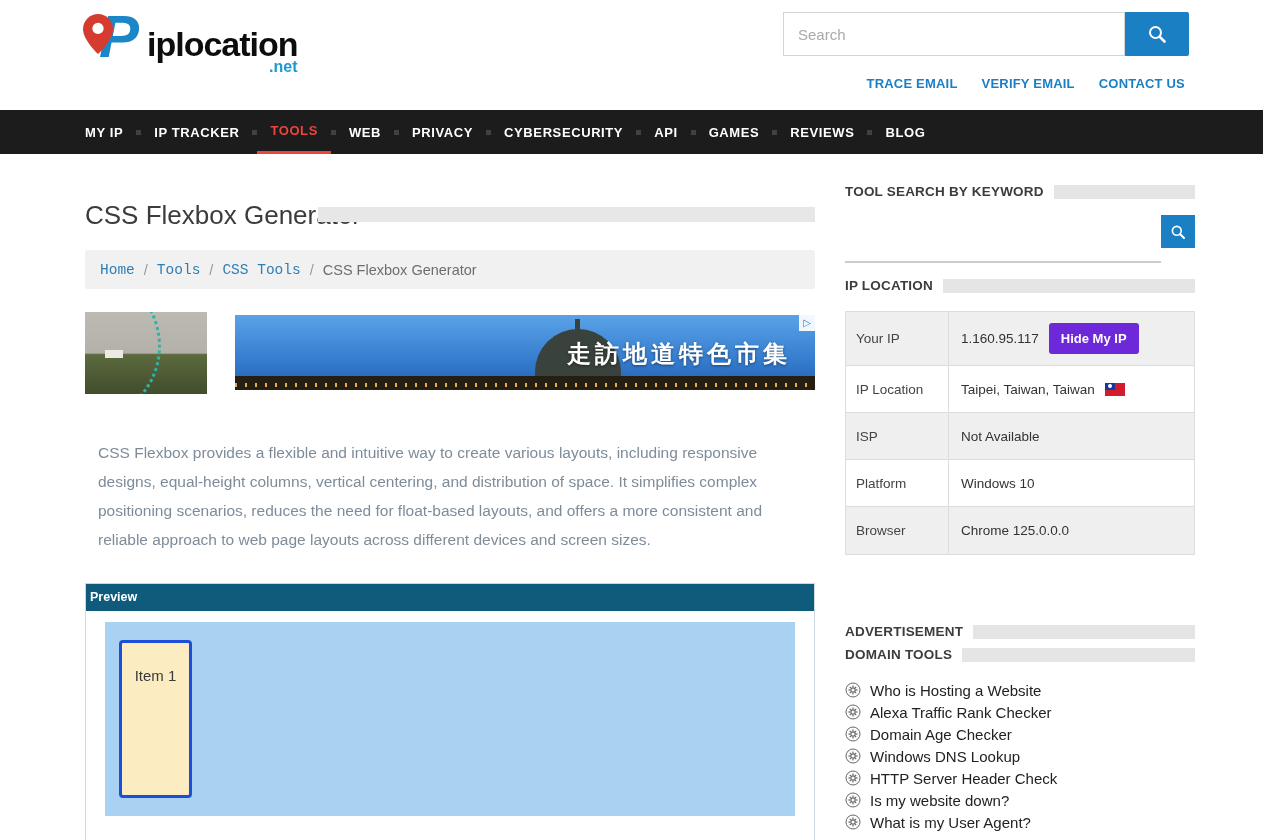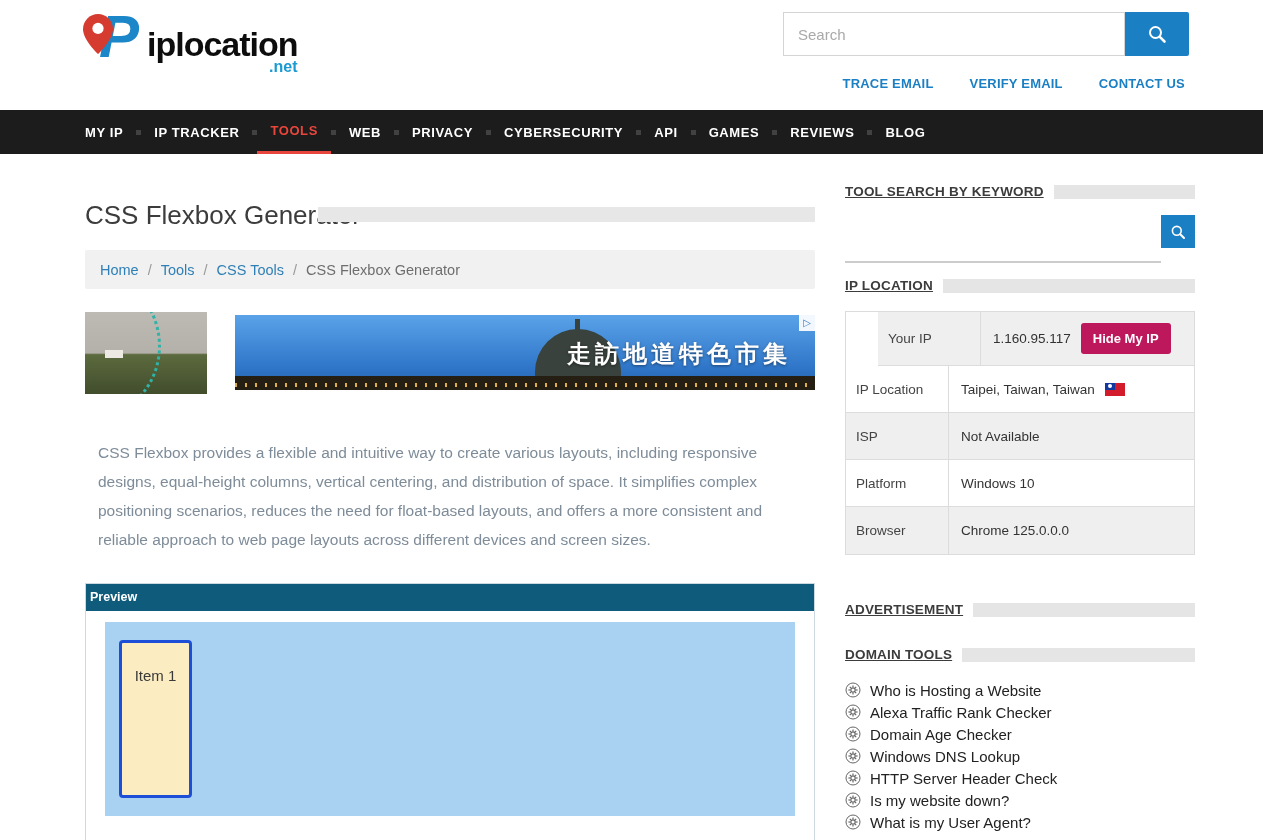--- a/index.html
+++ b/index.html
@@ -16,37 +16,37 @@
   .logo-mark .pin { position:absolute; left:0; top:2px; }
   .logo-text { padding-top:14px; }
   .logo-word { display:block; font-weight:bold; font-size:34px; color:#0d0d0d; letter-spacing:-1px; line-height:36px; }
   .logo-tld { display:block; text-align:right; color:#1b9ad2; font-weight:bold; font-size:16px; margin-top:-4px; }
 
   .header-search { position:absolute; left:763px; top:12px; width:426px; height:44px; display:flex;padding-left:20px; }
   .header-search input { flex:1; border:1px solid #d4d4d4; padding:0 14px; font-size:15px; color:#555; font-family:inherit; outline:none; }
   .header-search input::placeholder { color:#a9a9a9; }
   .search-btn { width:64px; background:#1b7fc4; border:none; border-radius:0 2px 2px 0; display:flex; align-items:center; justify-content:center; cursor:pointer; }
 
-  .header-links { position:absolute; top:76px; right:78px; display:flex; gap:36px; }
+  .header-links { position:absolute; top:76px; right:78px; display:flex; gap:24px; }
   .header-links span { font-size:13px; font-weight:bold; color:#1b7fc4; letter-spacing:0.2px; cursor:pointer; }
 
   
   .nav { position:absolute; top:110px; left:0; width:1263px; height:44px; background:#1c1c1c; display:flex; align-items:stretch; padding-left:85px; }
   .nav-item { display:flex; align-items:center; padding:0 13px; color:#fff; font-size:13px; font-weight:bold; letter-spacing:0.6px; cursor:pointer; }
   .nav-item:first-child { padding-left:0; }
   .nav-item.active { color:#e8463c; border-bottom:3px solid #e8463c; }
   .nav-sep { width:5px; height:5px; background:#414141; align-self:center; }
 
   
   .page-title { position:absolute; left:85px; top:200px; font-size:26px; color:#3c3c3c; font-weight:500; }
   .title-bar { position:absolute; left:318px; top:207px; width:497px; height:15px; background:#e7e7e7; }
 
   .breadcrumb { position:absolute; left:85px; top:250px; width:730px; height:39px; background:#f1f1f1; border-radius:2px;
     display:flex; align-items:center; padding-left:15px; font-size:14.5px; color:#7a7a7a; }
-  .crumb-link { color:#2e7fb5; cursor:pointer; }
+  .crumb-link { color:#2e7fb5; cursor:pointer;font-family:Liberation Mono, monospace; }
   .crumb-sep { margin:0 9px; color:#999; }
   .crumb-sep::before { content:"/"; }
   .crumb-current { color:#6e6e6e; }
 
   .ad-banner { position:absolute; left:85px; top:310px; width:730px; height:86px; background:#fff; cursor:pointer; }
   .ad-left { position:absolute; left:0; top:2px; width:122px; height:82px; overflow:hidden;
     background:linear-gradient(180deg,#bcbab2 0%, #b3b1a9 50%, #5c6a3e 52%, #414d2c 100%); }
   .ad-left-curve { position:absolute; left:-40px; top:-34px; width:116px; height:136px; border:3px dotted #2fb3a6; border-radius:50%; }
   .ad-house { position:absolute; left:20px; top:38px; width:18px; height:8px; background:#eceae2; }
   .ad-right { position:absolute; left:150px; top:5px; width:580px; height:75px; overflow:hidden;
@@ -62,40 +62,40 @@
   .desc { position:absolute; left:98px; top:438px; width:700px; font-size:15.5px; line-height:29px; color:#7e8c99; }
 
   .preview { position:absolute; left:85px; top:583px; width:730px; height:300px; border:1px solid #cdd9e0; background:#fff; }
   .preview-header { height:27px; background:#0e5b7c; color:#fff; font-size:12.5px; font-weight:bold; line-height:27px; padding-left:4px; }
   .flex-container { position:absolute; left:19px; top:38px; width:690px; height:194px; background:#a9d2f2; display:flex; padding:18px 14px; }
   .flex-item { width:73px; height:158px; background:#fcecc2; border:3px solid #1d4ed8; border-radius:4px;
     font-size:15px; color:#3a3a3a; text-align:center; padding-top:24px; }
 
   
   .side-heading { position:absolute; left:845px; width:350px; display:flex; align-items:center; gap:10px;
-    font-size:13.5px; font-weight:bold; color:#3c3c3c; letter-spacing:0.2px; white-space:nowrap;text-decoration:underline; }
+    font-size:13.5px; font-weight:bold; color:#3c3c3c; letter-spacing:0.2px; white-space:nowrap; }
   .side-heading .bar { flex:1; height:14px; background:#e5e5e5; }
   .h-toolsearch { top:184px; }
   .h-iploc { top:278px; }
-  .h-ad { top:602px; }
+  .h-ad { top:624px; }
   .h-domain { top:647px; }
 
   .tool-search { position:absolute; left:845px; top:215px; width:350px; height:33px; display:flex; }
   .tool-search input { flex:1; border:1px solid #ccc; border-right:none; padding:0 10px; font-size:19px; color:#737373; font-family:inherit; outline:none;margin-top:46px; }
   .tool-search input::placeholder { color:#9aa4ab; }
   .tool-search-btn { width:34px; background:#1b7fc4; border:none; display:flex; align-items:center; justify-content:center; cursor:pointer; }
 
   .ip-table { position:absolute; left:845px; top:311px; width:350px; border:1px solid #dcdcdc; font-size:13.5px; }
   .ip-row { display:flex; border-bottom:1px solid #dcdcdc; min-height:47px; background:#fff; }
   .ip-row:last-child { border-bottom:none; }
   .ip-row.odd { background:#efefef; }
-  .ip-row.tall { min-height:54px;margin-left:32px; }
+  .ip-row.tall { min-height:54px; }
   .ip-label { width:103px; flex-shrink:0; padding:0 10px; display:flex; align-items:center; border-right:1px solid #dcdcdc; color:#444; }
   .ip-value { flex:1; padding:0 12px; display:flex; align-items:center; gap:10px; color:#333; }
-  .hide-ip-btn { background:#be185d; color:#fff; font-weight:bold; font-size:13px; border:none; border-radius:3px; padding:8px 12px; cursor:pointer; font-family:inherit; }
+  .hide-ip-btn { background:#6d28d9; color:#fff; font-weight:bold; font-size:13px; border:none; border-radius:3px; padding:8px 12px; cursor:pointer; font-family:inherit; }
   .flag-tw { width:20px; height:13px; background:#d21c2c; position:relative; display:inline-block; flex-shrink:0; }
   .flag-tw::before { content:""; position:absolute; left:0; top:0; width:10px; height:7px; background:#1437a0; }
   .flag-tw::after { content:""; position:absolute; left:3px; top:1.5px; width:4px; height:4px; background:#fff; border-radius:50%; }
 
   .domain-tools { position:absolute; left:845px; top:679px; width:350px; }
   .tool-item { display:flex; align-items:center; gap:9px; height:22px; font-size:15px; color:#222; cursor:pointer; }
   .gear { flex-shrink:0; display:flex; }
 </style>
 </head>
 <body>

